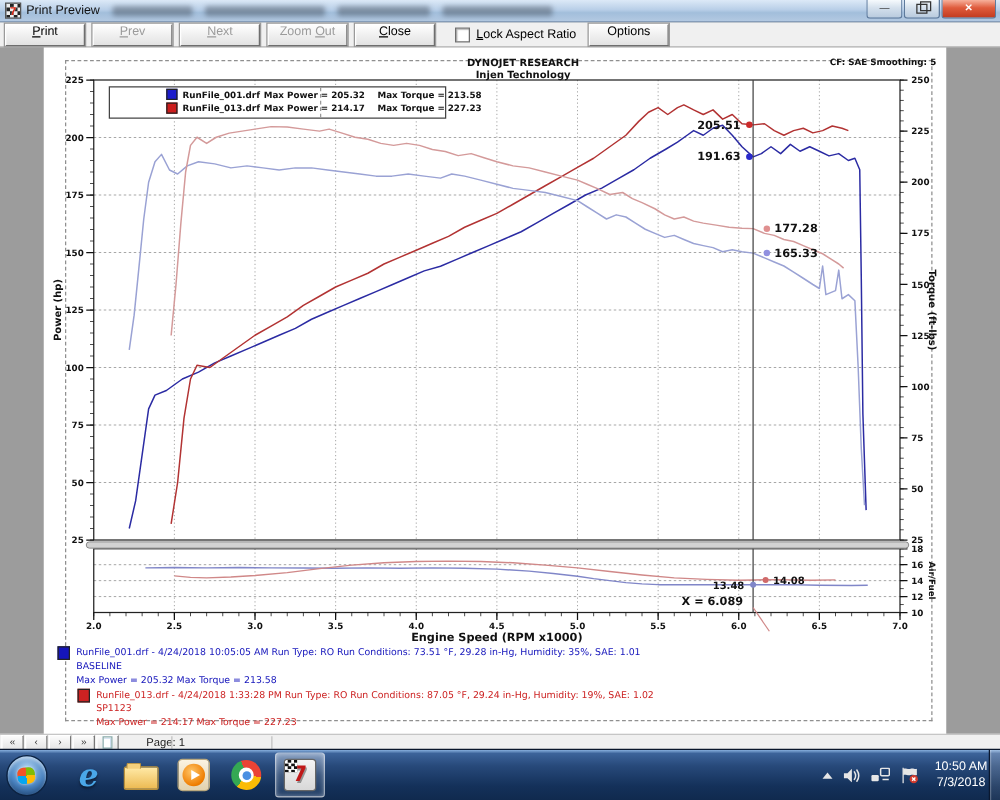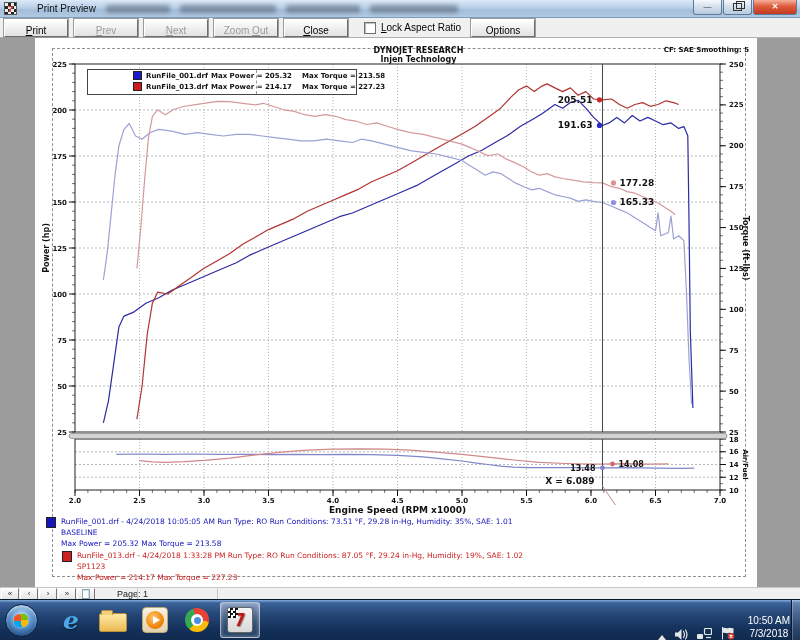--- a/index.html
+++ b/index.html
@@ -7,36 +7,36 @@
   .screen{position:relative;width:800px;height:640px;background:#9c9c9c;}
 
   
   .titlebar{position:absolute;top:0;left:0;right:0;height:17px;
     background:linear-gradient(#dce9f7,#b9cfe8 45%,#a2bedb 60%,#b3c9e2);
     border-bottom:1px solid #7d9bbd;display:flex;align-items:center;}
   .app-icon{width:11px;height:11px;margin-left:4px;background:#fff;border:1px solid #555;
     display:flex;align-items:center;justify-content:center;font-size:8px;font-weight:bold;color:#c00;
     background:repeating-conic-gradient(#222 0 25%,#eee 0 50%) 0 0/6px 6px;}
   .app-icon b{color:#d21;text-shadow:0 0 1px #fff;font-size:9px;}
-  .title-text{font-size:10px;color:#111;margin-left:20px;white-space:nowrap;}
+  .title-text{font-size:10px;color:#111;margin-left:4px;white-space:nowrap;}
   .blur-blob{height:8px;background:#4a5563;filter:blur(2px);opacity:.5;border-radius:2px;margin-left:10px;}
   .win-controls{position:absolute;right:3px;top:0;display:flex;gap:1px;}
   .win-btn{width:27px;height:14px;border:1px solid #5e7a9c;border-top:none;border-radius:0 0 3px 3px;
     background:linear-gradient(#f6fafd,#d4e0ec 45%,#b9cbde);display:flex;align-items:center;justify-content:center;
     font-size:8px;color:#333;line-height:1;}
   .win-btn.close{width:42px;background:linear-gradient(#f7b09b,#df5b3c 45%,#c23b20);color:#fff;font-weight:bold;}
   .restore-glyph{width:7px;height:6px;border:1px solid #333;position:relative;background:transparent;}
   .restore-glyph::before{content:"";position:absolute;left:2px;top:-3px;width:7px;height:6px;border:1px solid #333;}
 
   
   .toolbar{position:absolute;top:18px;left:0;right:0;height:19px;background:#f0f0f0;
     border-bottom:1px solid #b0b0b0;display:flex;align-items:center;padding-left:4px;}
   .tb-btn{min-width:50px;height:16px;margin-right:6px;font-size:10px;color:#000;
     border:1px solid;border-color:#fff #6e6e6e #6e6e6e #fff;outline:1px solid #9a9a9a;
-    background:linear-gradient(#fefefe,#e2e2e2);display:flex;align-items:flex-end;justify-content:center;padding:0 6px;}
+    background:linear-gradient(#fefefe,#e2e2e2);display:flex;align-items:flex-start;justify-content:center;padding:0 6px;}
   .tb-btn.disabled{color:#9b9b9b;}
   .u{text-decoration:underline;}
   .chk-wrap{display:flex;align-items:center;margin:0 10px 0 10px;font-size:10px;color:#000;}
   .checkbox{width:10px;height:10px;background:#fff;border:1px solid #6e6e6e;margin-right:5px;box-shadow:inset 1px 1px 1px #bbb;}
 
   
   .preview{position:absolute;top:38px;left:0;right:0;bottom:52px;background:#9c9c9c;}
   .page{position:absolute;left:35px;top:0;width:722px;height:550px;background:#fff;}
   .margin-guide{position:absolute;left:17px;top:10px;width:692px;height:527px;border:1px dashed #8f8f8f;}
   .chart-header{position:absolute;top:8px;left:0;width:767px;text-align:center;
@@ -101,21 +101,21 @@
   .chrome{width:24px;height:24px;border-radius:50%;position:relative;
     background:conic-gradient(from -20deg,#ea4335 0 33%,#fbbc05 0 66%,#34a853 0 100%);}
   .chrome::before{content:"";position:absolute;left:6px;top:6px;width:12px;height:12px;border-radius:50%;background:#fff;}
   .chrome::after{content:"";position:absolute;left:8.5px;top:8.5px;width:7px;height:7px;border-radius:50%;background:#4a90e2;}
   .winpep{width:24px;height:24px;border-radius:3px;background:linear-gradient(#f4f4f4,#d8d8d8);
     border:1px solid #666;position:relative;display:flex;align-items:center;justify-content:center;}
   .winpep::before{content:"";position:absolute;left:0;top:0;width:10px;height:10px;
     background:repeating-conic-gradient(#111 0 25%,#fff 0 50%) 0 0/5px 5px;border-radius:2px 0 0 0;}
   .winpep b{color:#c01818;font-size:17px;line-height:1;font-family:"DejaVu Sans",sans-serif;text-shadow:1px 1px 0 rgba(0,0,0,.35);}
 
-  .tray{position:absolute;right:10px;top:0;height:40px;display:flex;align-items:flex-end;gap:9px;}
+  .tray{position:absolute;right:10px;top:0;height:40px;display:flex;align-items:center;gap:9px;}
   .tray-arrow{width:0;height:0;border-left:4px solid transparent;border-right:4px solid transparent;border-bottom:5px solid #e6e6e6;}
   .clock{text-align:center;color:#fff;font-size:10px;line-height:13px;margin-left:4px;white-space:nowrap;}
   .show-desktop{position:absolute;right:0;top:0;bottom:0;width:8px;border-left:1px solid #0a1830;
     background:linear-gradient(rgba(255,255,255,.22),rgba(255,255,255,.06));box-shadow:inset 1px 0 0 rgba(255,255,255,.25);}
 </style>
 </head>
 <body>
 
 <div class="screen">
 

